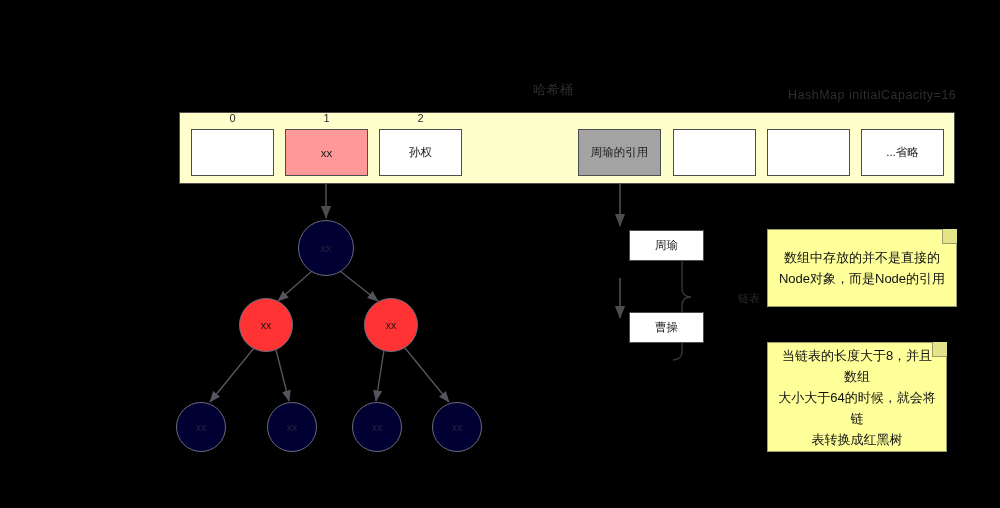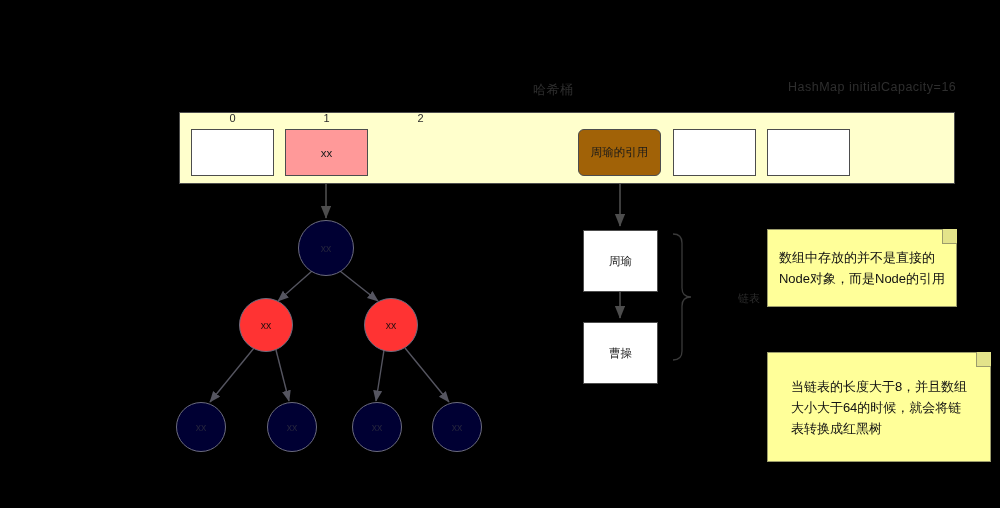--- a/index.html
+++ b/index.html
@@ -23,21 +23,21 @@
   
   .caption {
     position: absolute;
     color: #2e2e2e;
     font-size: 13px;
     white-space: nowrap;
     letter-spacing: 0.5px;
     text-align: right;
   }
   #bucket-caption { left: 533px; top: 81px; }
-  #capacity-caption { left: 788px; top: 80px; font-size: 12.5px; }
+  #capacity-caption { left: 788px; top: 88px; font-size: 12.5px; }
 
   
   #bucket-array {
     position: absolute;
     left: 179px;
     top: 112px;
     width: 776px;
     height: 72px;
     background: #ffffcc;
     border: 1.5px solid #4d4d4d;
@@ -51,46 +51,47 @@
     background: #ffffff;
     border: 1.5px solid #4d4d4d;
     box-sizing: border-box;
     display: flex;
     align-items: center;
     justify-content: center;
     font-size: 11.5px;
     color: #1a1a1a;
   }
   .cell.red { background: #ff9999; }
-  .cell.orange { background: #a16207; border-radius: 6px; }
+  .cell.orange { background: #a3a3a3; }
   .cell-index {
     position: absolute;
     top: 112px;
     width: 83px;
     text-align: center;
     font-size: 11px;
     color: #2b2b2b;
   }
 
   
   .ll-box {
     position: absolute;
     width: 75px;
-    height: 62px;
+    height: 31px;
     background: #ffffff;
     border: 1.5px solid #4d4d4d;
     box-sizing: border-box;
     display: flex;
     align-items: center;
     justify-content: center;
     font-size: 11.5px;
     color: #1a1a1a;
+    margin-left: 46px;
   }
   #ll-box-0 { left: 583px; top: 230px; }
-  #ll-box-1 { left: 583px; top: 322px; }
+  #ll-box-1 { left: 583px; top: 312px; }
 
   .brace-label {
     position: absolute;
     left: 694px;
     top: 291px;
     font-size: 11px;
     color: #2b2b2b;
     margin-left: 44px;
   }
 
@@ -111,39 +112,39 @@
 
   
   .note {
     position: absolute;
     background: #ffff99;
     border: 1px solid #9c9c6b;
     box-sizing: border-box;
     color: #111111;
     font-size: 13px;
     line-height: 21px;
-    text-align: left;
+    text-align: center;
     padding: 0 10px;
     display: flex;
     align-items: center;
     justify-content: center;
   }
   .note .fold {
     position: absolute;
     top: -1px;
     right: -1px;
     width: 15px;
     height: 15px;
     background: #e3e38a;
     border-left: 1px solid #9c9c6b;
     border-bottom: 1px solid #9c9c6b;
     box-sizing: border-box;
   }
   #note-0 { left: 767px; top: 229px; width: 190px; height: 78px; }
-  #note-1 { left: 767px; top: 352px; width: 224px; height: 110px; }
+  #note-1 { left: 767px; top: 342px; width: 180px; height: 110px; }
   .note-text { white-space: pre-line; }
 
   svg#wires {
     position: absolute;
     left: 0; top: 0;
     width: 1000px;
     height: 508px;
     pointer-events: none;
   }
 </style>
@@ -184,23 +185,25 @@
   <div class="caption" id="capacity-caption">HashMap initialCapacity=16</div>
 
   <div id="bucket-array"></div>
 
   <div class="cell-index" style="left:191px">0</div>
   <div class="cell-index" style="left:285px">1</div>
   <div class="cell-index" style="left:379px">2</div>
 
   <div class="cell" style="left:191px"></div>
   <div class="cell red" style="left:285px">xx</div>
+  <div class="cell" style="left:379px">孙权</div>
   <div class="cell orange" style="left:578px">周瑜的引用</div>
   <div class="cell" style="left:673px"></div>
   <div class="cell" style="left:767px"></div>
+  <div class="cell" style="left:861px">...省略</div>
 
   <div class="ll-box" id="ll-box-0">周瑜</div>
   <div class="ll-box" id="ll-box-1">曹操</div>
   <div class="brace-label">链表</div>
 
   <div class="node black" style="left:298px; top:220px; width:56px; height:56px;">xx</div>
   <div class="node red" style="left:239px; top:298px; width:54px; height:54px;">xx</div>
   <div class="node red" style="left:364px; top:298px; width:54px; height:54px;">xx</div>
   <div class="node black" style="left:176px; top:402px; width:50px; height:50px;">xx</div>
   <div class="node black" style="left:267px; top:402px; width:50px; height:50px;">xx</div>

